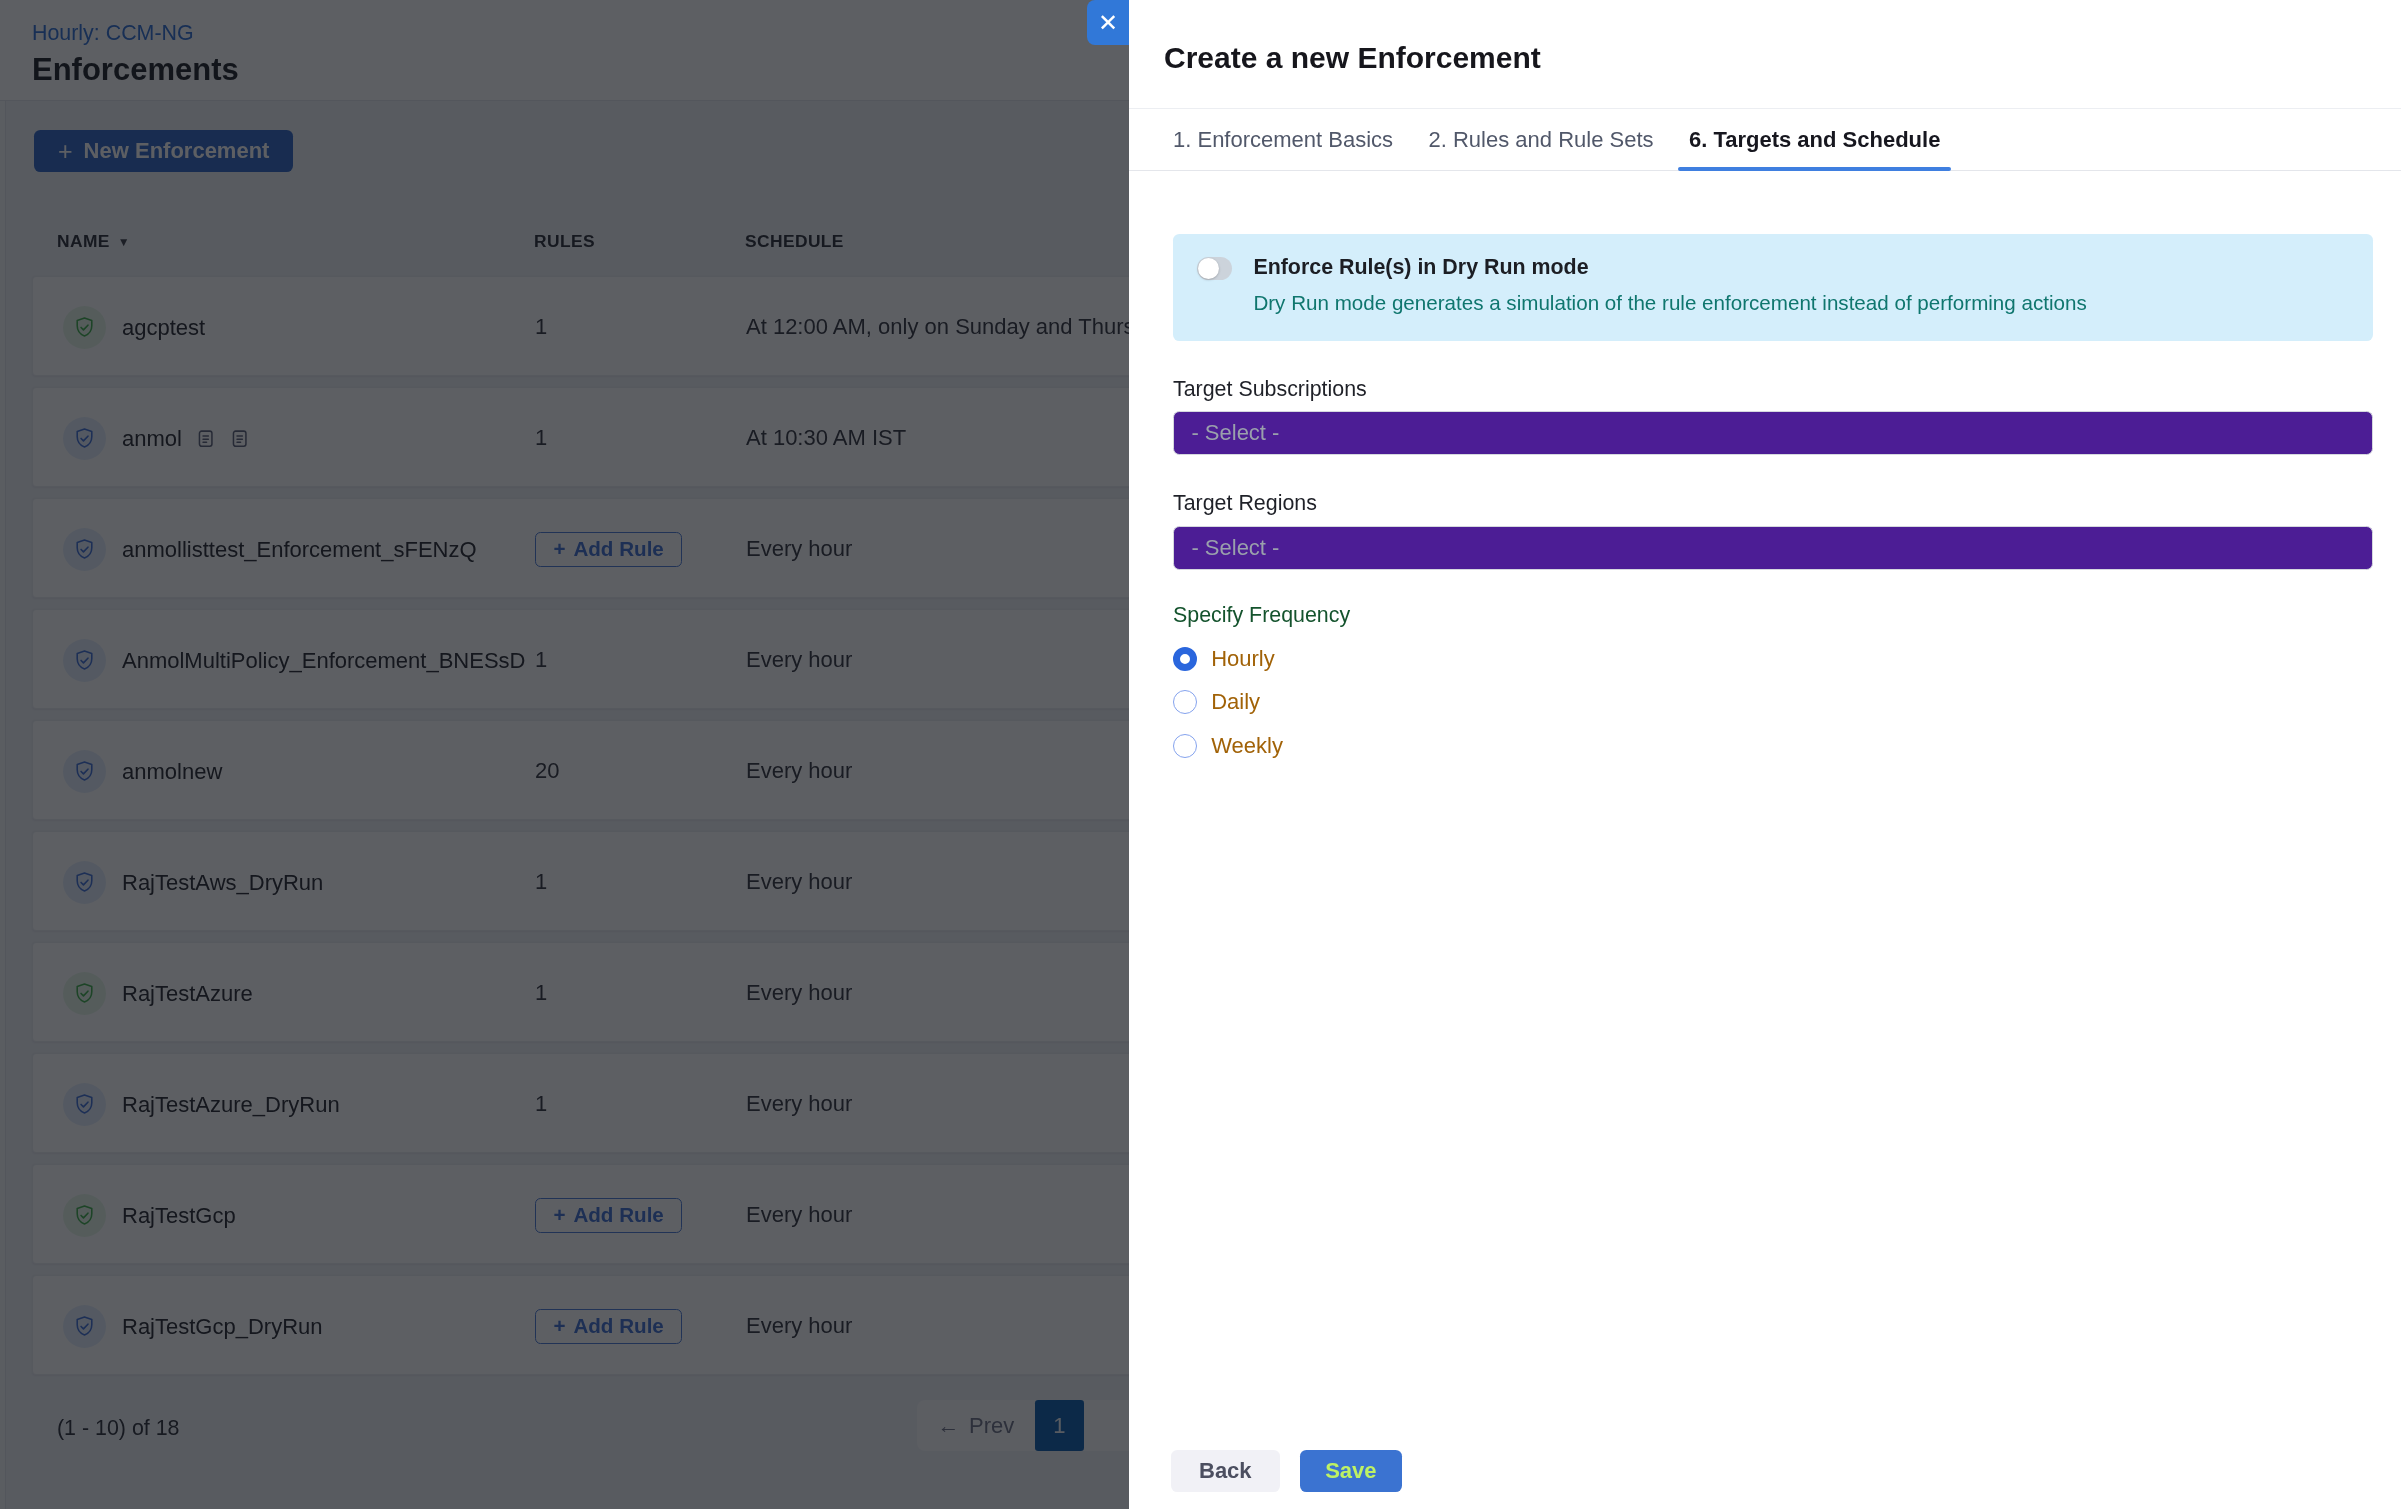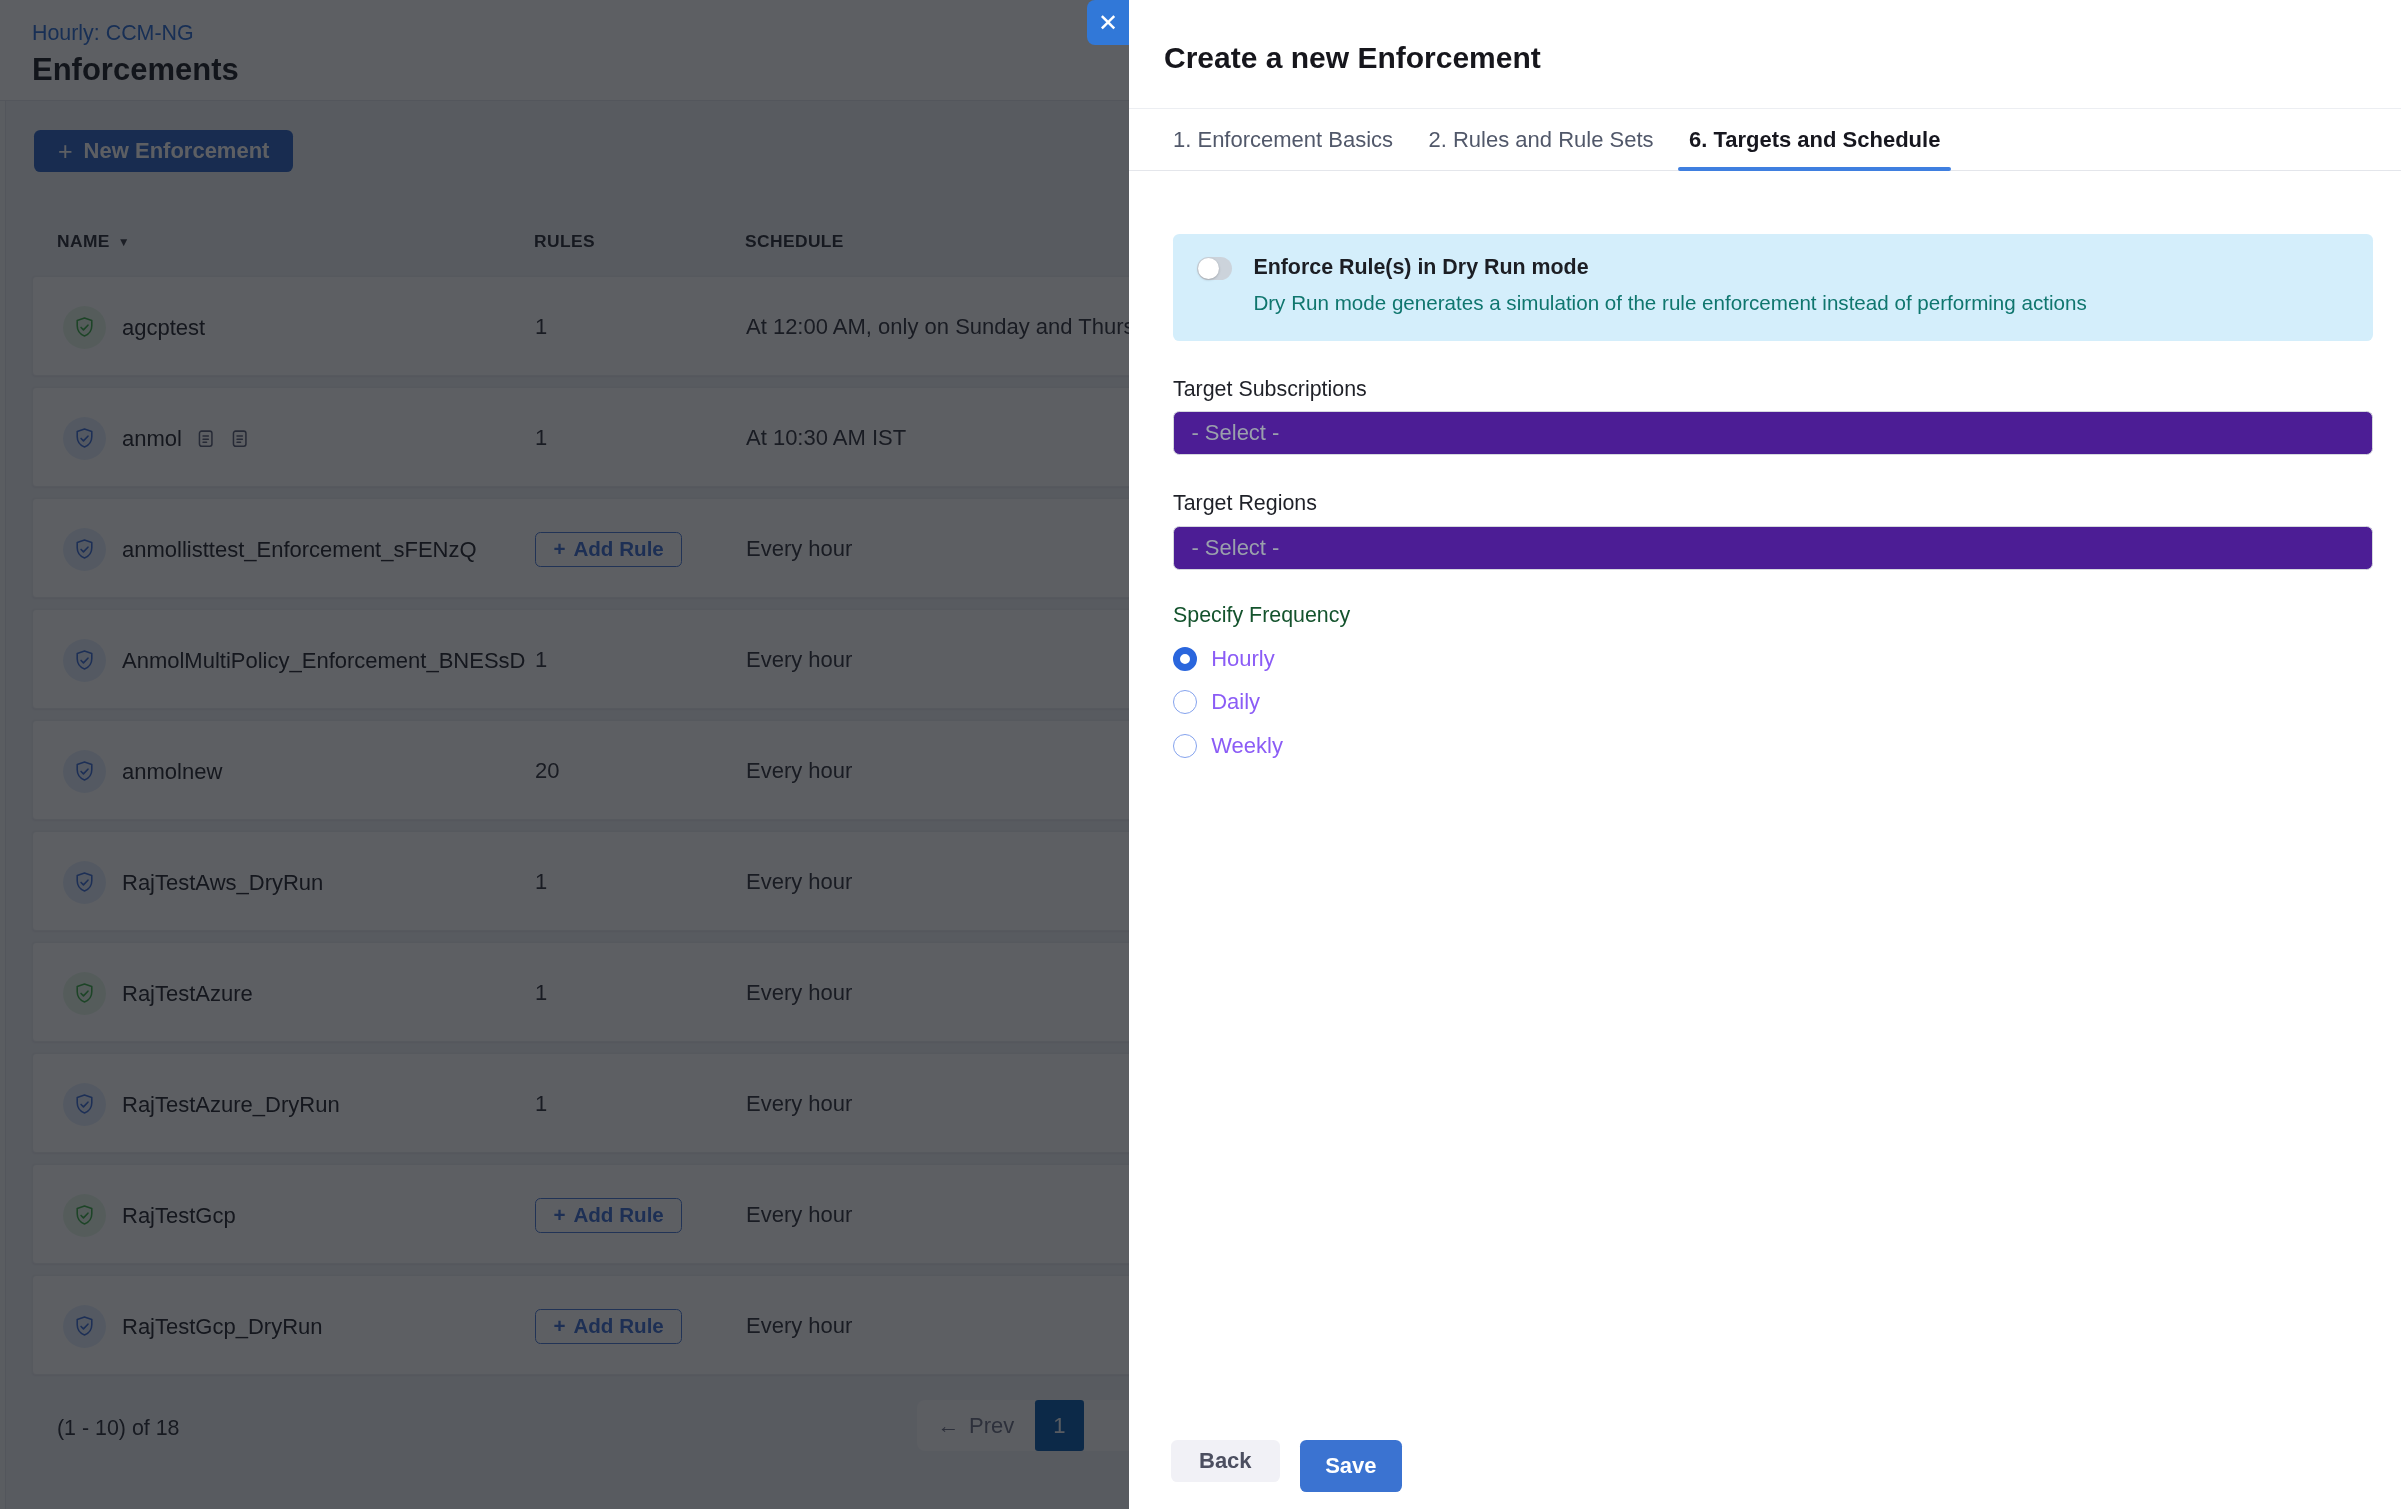--- a/index.html
+++ b/index.html
@@ -66,25 +66,25 @@
   .info-desc { margin-top:10.3px; font-size:20.6px; color:#0f766e; }
 
   .field-label { margin-top:36px; font-size:21.4px; font-weight:500; color:#1f2128; }
   .select-box { margin-top:9.5px; height:44px; border:0.8px solid #d5d8de; border-radius:6.3px; background:#4c1d95; display:flex; align-items:center;
                 padding:0 17.4px; font-size:22px; color:#9aa0ac; cursor:pointer; }
 
   .freq-label { margin-top:33px; font-size:21.4px; font-weight:500; color:#14532d; }
   .radio-row { display:flex; align-items:center; gap:14.2px; margin-top:19px; height:24.5px; cursor:pointer; }
   .radio { width:24px; height:24px; border-radius:50%; background:#fff; border:1.6px solid #85a3ee; flex:0 0 auto; }
   .radio.checked { border:7.1px solid #2a66dd; }
-  .radio-label { font-size:22px; color:#8b5cf6; }
+  .radio-label { font-size:22px; color:#a16207; }
 
   .drawer-footer { position:absolute; left:42px; bottom:17.4px; display:flex; gap:20.6px; }
   .back-btn { height:42px; padding:0 28px; border:none; border-radius:6.3px; background:#f1f1f6; color:#4c4f60; font-size:22px; font-weight:600; cursor:pointer; font-family:inherit; }
-  .save-btn { height:52px; padding:0 25px; border:none; border-radius:6.3px; background:#3b73d1; color:#ffffff; font-size:22px; font-weight:700; cursor:pointer; font-family:inherit; }
+  .save-btn { height:42px; padding:0 25px; border:none; border-radius:6.3px; background:#3b73d1; color:#bef264; font-size:22px; font-weight:700; cursor:pointer; font-family:inherit; }
 </style>
 </head>
 <body>
 
 <div class="page">
   <div class="left-strip"></div>
   <div class="page-header">
     <a class="account-link">Hourly: CCM-NG</a>
     <div class="page-title">Enforcements</div>
   </div>

